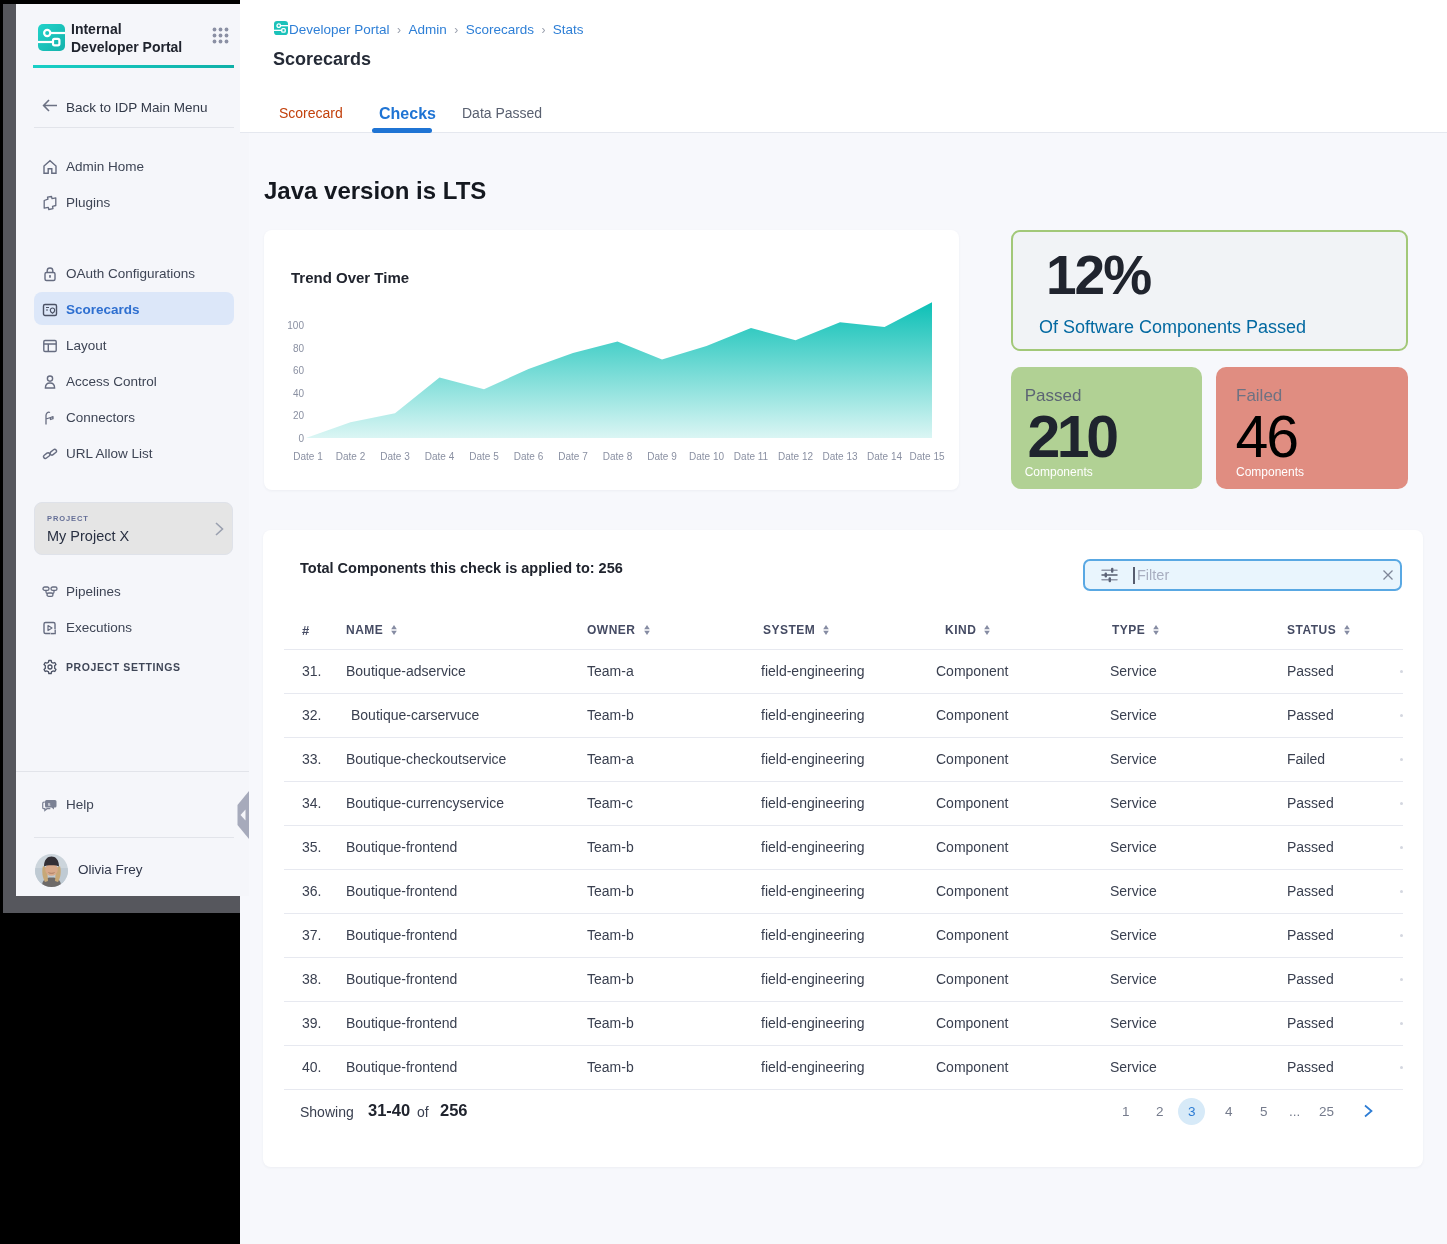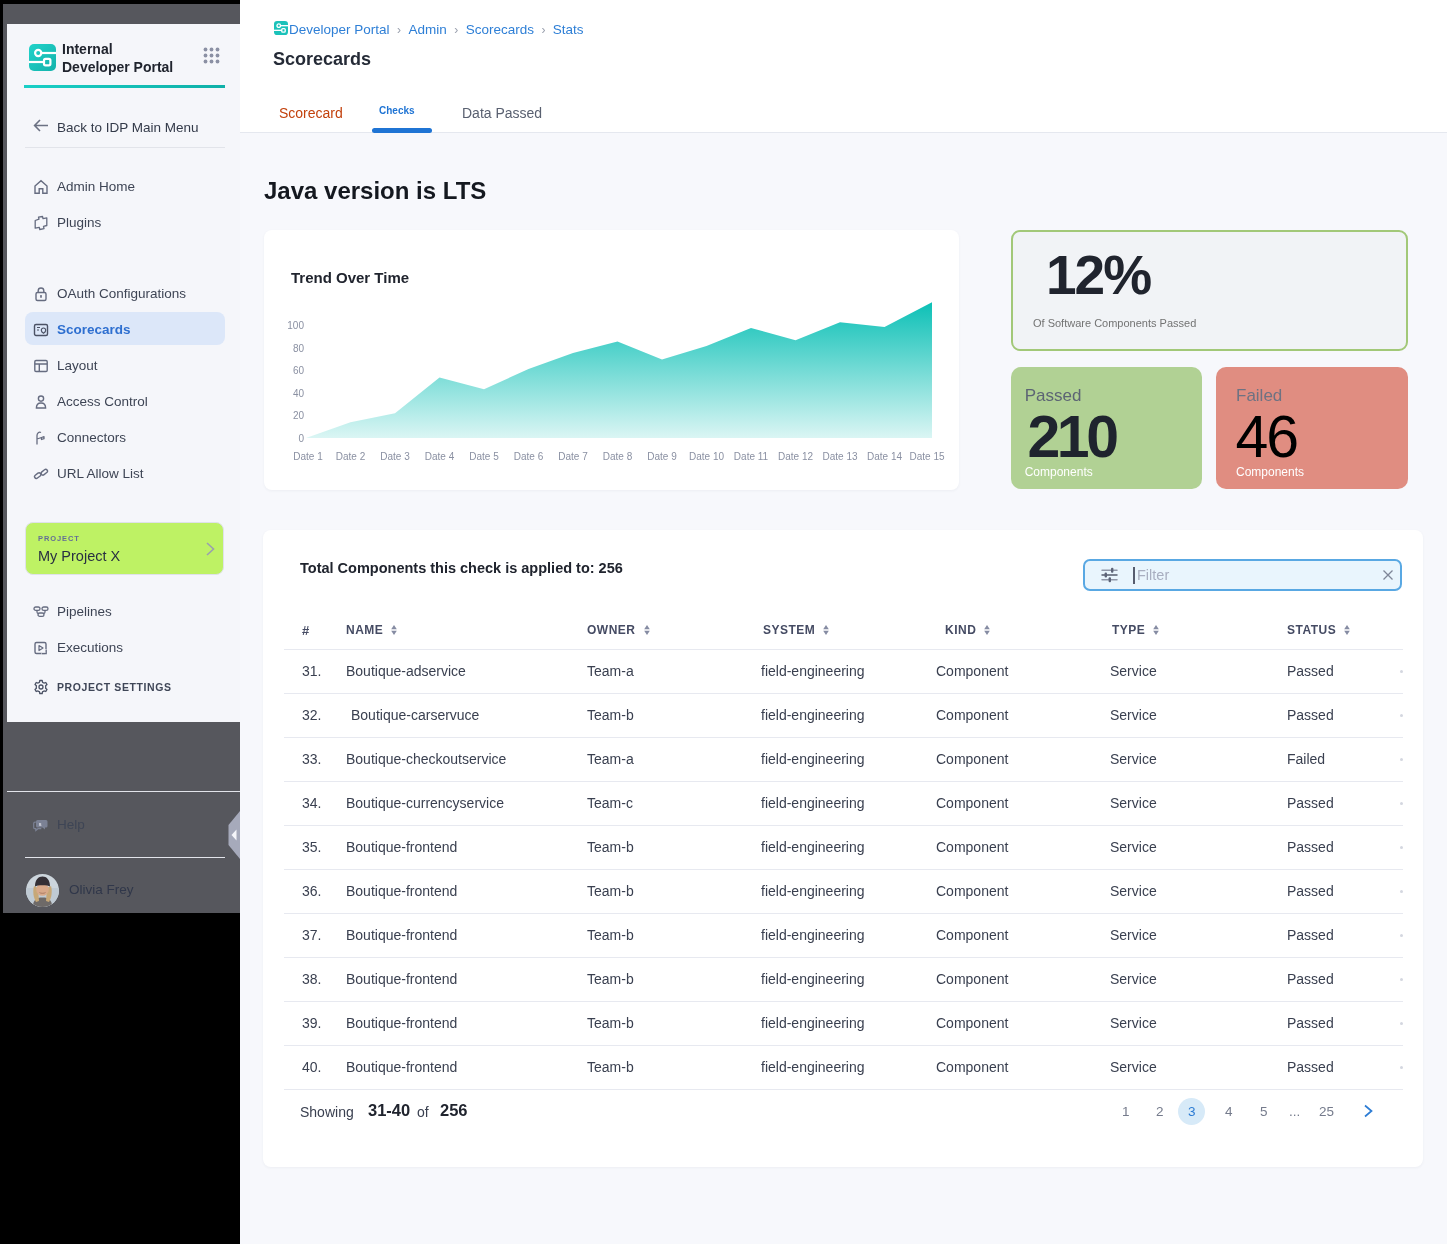--- a/index.html
+++ b/index.html
@@ -2,21 +2,21 @@
 <html><head>
 <meta charset="utf-8">
 <style>
 * { margin:0; padding:0; box-sizing:border-box; }
 html,body { width:1447px; height:1244px; overflow:hidden; }
 #page { position:relative; width:1447px; height:1244px; background:#f7f8fc; font-family:"Liberation Sans", sans-serif; }
 .abs { position:absolute; }
 
 #leftcol { position:absolute; left:0; top:0; width:240px; height:1244px; background:#000; }
 #sideshadow { position:absolute; left:3px; top:4px; width:237px; height:909px; background:#56575d; }
-#sidebar { position:absolute; left:7px; top:4px; width:233px; height:698px; background:#f5f6fa;margin-top:20px; }
+#sidebar { position:absolute; left:16px; top:4px; width:233px; height:892px; background:#f5f6fa; }
 
 #header { position:absolute; left:240px; top:0; width:1207px; height:133px; background:#fff; border-bottom:1px solid #e5e8ef; }
 .crumb { font-size:13.5px; color:#2e7fd6; }
 .crumbsep { font-size:12px; color:#9aa0ae; margin:0 3px; }
 .card { position:absolute; background:#fff; border-radius:8px; box-shadow:0 1px 3px rgba(40,50,70,0.05); }
 .sep { position:absolute; height:1px; background:#e7e9f0; }
 .cell { position:absolute; font-size:14px; color:#3a4050; white-space:nowrap; }
 .hcell { position:absolute; font-size:12px; font-weight:bold; color:#454b63; letter-spacing:0.5px; white-space:nowrap; }
 .mi { position:absolute; left:0; width:233px; height:36px; }
 .mi .ic { position:absolute; left:26px; top:10px; width:16px; height:16px; }
@@ -118,21 +118,21 @@
     <div class="mi" style="top:431.5px">
       <svg class="ic" viewBox="0 0 16 16">
           <g fill="none" stroke="#666c80" stroke-width="1.4">
             <rect x="1.2" y="7.8" width="7" height="3.6" rx="1.8" transform="rotate(-38 4.7 9.6)"></rect>
             <rect x="7.8" y="4.4" width="7" height="3.6" rx="1.8" transform="rotate(-38 11.3 6.2)"></rect>
           </g>
         </svg>
       <div class="tx">URL Allow List</div>
     </div>
 
-    <div class="abs" style="left:18px;top:498px;width:199px;height:53px;background:#bef264;border:1px solid #dfe2e9;border-radius:8px">
+    <div class="abs" style="left:18px;top:498px;width:199px;height:53px;background:#e5e5e5;border:1px solid #dfe2e9;border-radius:8px">
       <div class="abs" style="left:12px;top:11px;font-size:7.5px;font-weight:bold;letter-spacing:0.9px;color:#646e96">PROJECT</div>
       <div class="abs" style="left:12px;top:25px;font-size:14.5px;color:#293042">My Project X</div>
       <svg class="abs" style="left:178px;top:18px" width="12" height="16" viewBox="0 0 12 16">
           <path d="M3 2 L9.5 8 L3 14" fill="none" stroke="#9aa0af" stroke-width="1.6"></path>
         </svg>
     </div>
     <div class="mi" style="top:570px">
       <svg class="ic" viewBox="0 0 16 16">
           <g fill="none" stroke="#666c80" stroke-width="1.3">
             <rect x="1" y="3" width="6" height="3.4" rx="1.7"></rect>
@@ -208,21 +208,21 @@
       <span class="crumb">Developer Portal</span>
       <span class="crumbsep">›</span>
       <span class="crumb">Admin</span>
       <span class="crumbsep">›</span>
       <span class="crumb">Scorecards</span>
       <span class="crumbsep">›</span>
       <span class="crumb">Stats</span>
     </div>
     <div class="abs" style="left:33px;top:49px;font-size:18px;font-weight:bold;color:#252b37">Scorecards</div>
     <div class="abs" style="left:39px;top:105px;font-size:14px;color:#c2410c">Scorecard</div>
-    <div class="abs" style="left:139px;top:105px;font-size:10px;font-weight:bold;color:#1f74d4">Checks</div>
+    <div class="abs" style="left:139px;top:105px;font-size:16px;font-weight:bold;color:#1f74d4">Checks</div>
     <div class="abs" style="left:222px;top:105px;font-size:14px;color:#596070">Data Passed</div>
     <div class="abs" style="left:132px;top:128px;width:60px;height:5px;background:#1f74d4;border-radius:3px"></div>
   </div>
 
   <div class="abs" style="left:264px;top:177px;font-size:24px;font-weight:bold;color:#14181f">Java version is LTS</div>
 
   <div class="card" style="left:264px;top:230px;width:695px;height:260px">
     <div class="abs" style="left:27px;top:39px;font-size:15px;font-weight:bold;color:#20242e">Trend Over Time</div>
     <svg class="abs" style="left:0;top:0" width="695" height="260" viewBox="0 0 695 260">
       <defs>
@@ -255,21 +255,21 @@
           <text x="531.5" y="229.5">Date 12</text>
           <text x="576" y="229.5">Date 13</text>
           <text x="620.5" y="229.5">Date 14</text>
           <text x="663" y="229.5">Date 15</text>
       </g>
     </svg>
   </div>
 
   <div class="abs" style="left:1011px;top:230px;width:397px;height:121px;background:#f1f3f6;border:2.5px solid #a2c878;border-radius:9px">
     <div class="abs" style="left:33px;top:10.5px;font-size:55px;letter-spacing:-2px;font-weight:bold;color:#20242e">12%</div>
-    <div class="abs" style="left:20px;top:84.5px;font-size:11px;color:#737373">Of Software Components Passed</div>
+    <div class="abs" style="left:26px;top:84.5px;font-size:18px;color:#0369a1">Of Software Components Passed</div>
   </div>
 
   <div class="abs" style="left:1011px;top:367px;width:191px;height:122px;background:#b1d194;border-radius:10px">
     <div class="abs" style="left:13.7px;top:18.5px;font-size:17px;color:#5c6474">Passed</div>
     <div class="abs" style="left:16.5px;top:36px;font-size:59px;letter-spacing:-3.5px;font-weight:bold;color:#1f242e">210</div>
     <div class="abs" style="left:13.7px;top:98.4px;font-size:12px;color:#fff">Components</div>
   </div>
   <div class="abs" style="left:1216px;top:367px;width:192px;height:122px;background:#e08d81;border-radius:10px">
     <div class="abs" style="left:20px;top:18.5px;font-size:17px;color:#6e7282">Failed</div>
     <div class="abs" style="left:19.5px;top:36px;font-size:59px;letter-spacing:-2px;font-weight:normal;color:#000000">46</div>

